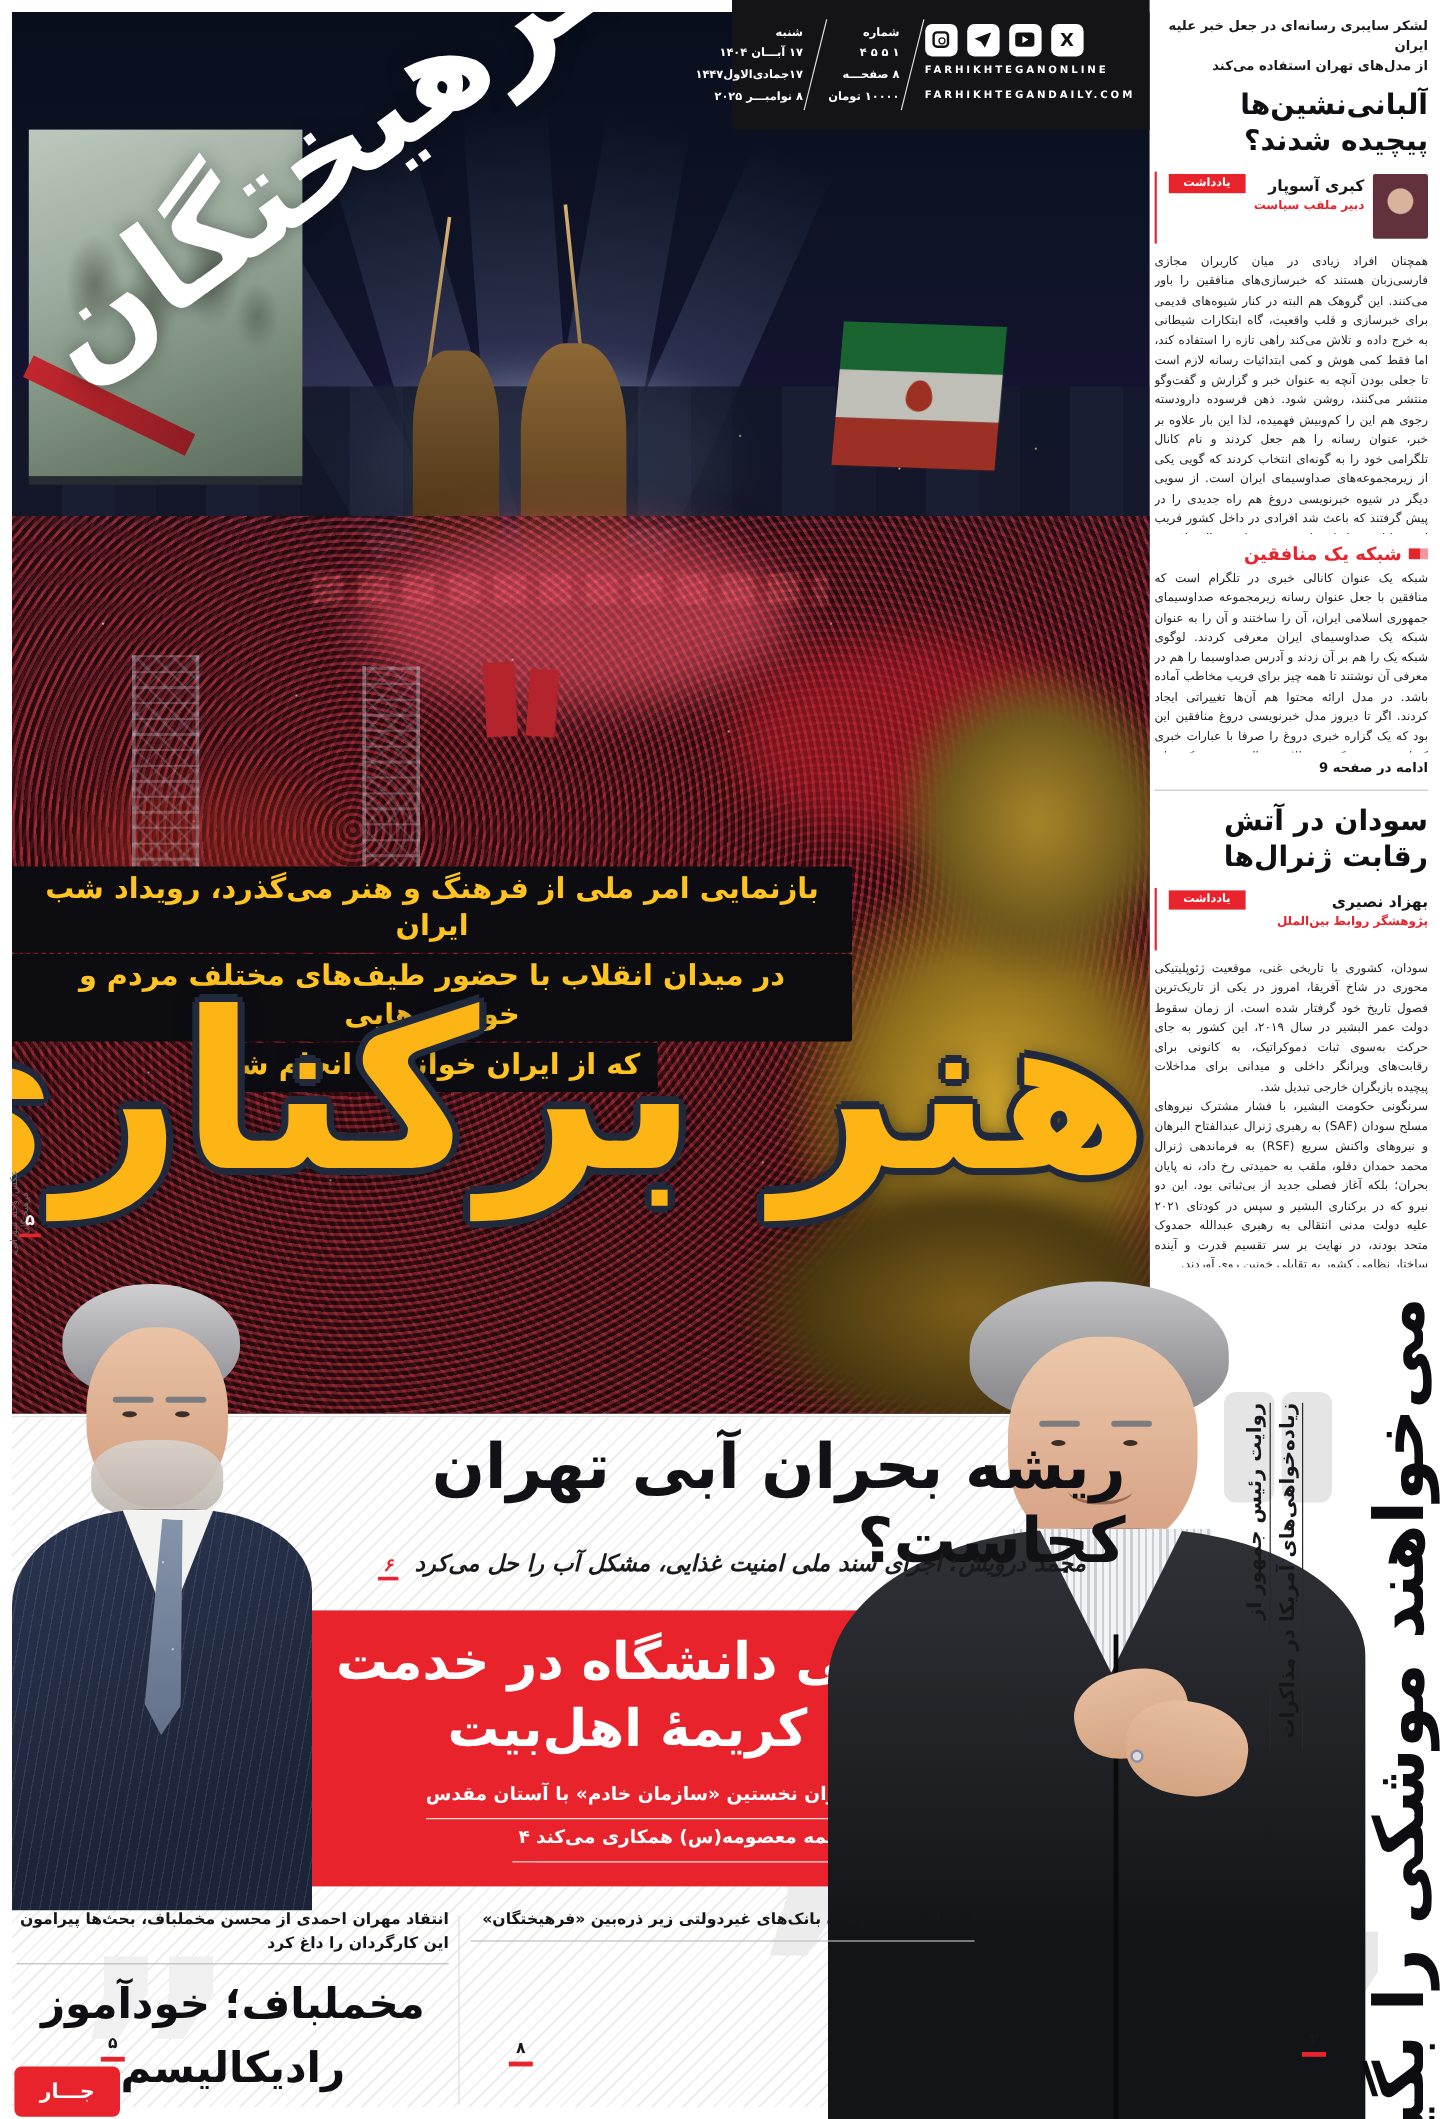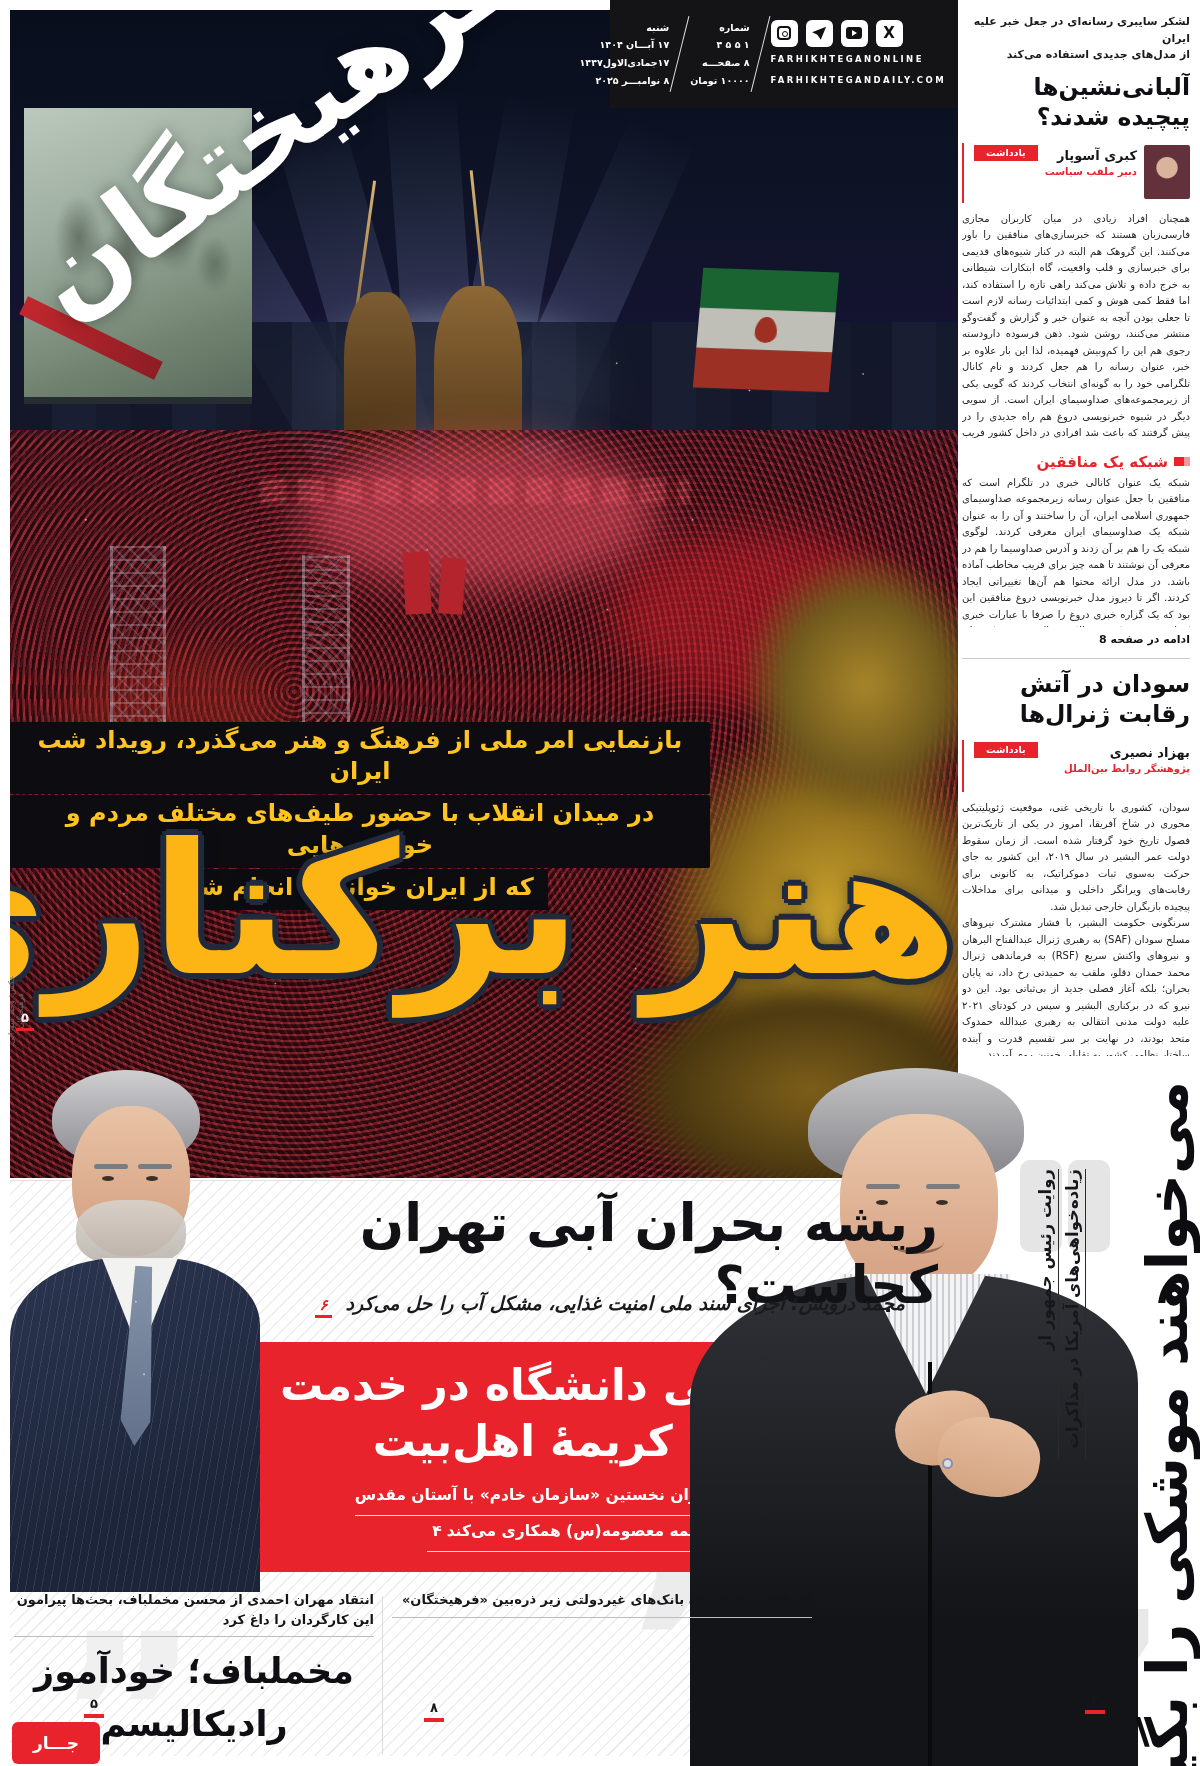--- a/index.html
+++ b/index.html
@@ -287,42 +287,42 @@
       <div>شنبه</div>
       <div>۱۷ آبـــان ۱۴۰۴</div>
       <div>۱۷جمادی‌الاول۱۴۴۷</div>
       <div>۸ نوامبـــر ۲۰۲۵</div>
     </div>
   </div>
 
   <div class="a rcol">
     <div class="rkicker">
       <div>لشکر سایبری رسانه‌ای در جعل خبر علیه ایران</div>
-      <div>از مدل‌های جدیدی استفاده می‌کند</div>
+      <div>از مدل‌های تهران استفاده می‌کند</div>
     </div>
     <div class="rhead">آلبانی‌نشین‌ها پیچیده شدند؟</div>
 
     <div class="authbox">
       <div class="avatar"></div>
       <div class="auth-txt">
         <div class="aname">کبری آسوپار</div>
         <div class="arole">دبیر ملقب سیاست</div>
       </div>
       <span class="badge">یادداشت</span>
     </div>
 
     <div class="bodytxt b1">همچنان افراد زیادی در میان کاربران مجازی فارسی‌زبان هستند که خبرسازی‌های منافقین را باور می‌کنند. این گروهک هم البته در کنار شیوه‌های قدیمی برای خبرسازی و قلب واقعیت، گاه ابتکارات شیطانی به خرج داده و تلاش می‌کند راهی تازه را استفاده کند، اما فقط کمی هوش و کمی ابتدائیات رسانه لازم است تا جعلی بودن آنچه به عنوان خبر و گزارش و گفت‌وگو منتشر می‌کنند، روشن شود. ذهن فرسوده دارودسته رجوی هم این را کم‌وبیش فهمیده، لذا این بار علاوه بر خبر، عنوان رسانه را هم جعل کردند و نام کانال تلگرامی خود را به گونه‌ای انتخاب کردند که گویی یکی از زیرمجموعه‌های صداوسیمای ایران است. از سویی دیگر در شیوه خبرنویسی دروغ هم راه جدیدی را در پیش گرفتند که باعث شد افرادی در داخل کشور فریب این عملیات رسانه‌ای را بخورند. در این مجال علاوه بر نگاهی به کانال تلگرامی «شبکه یک» و خبری پیرامون فرزند رهبر انقلاب، نکاتی مجمل درباره شیوه‌های کار رسانه‌ای منافقین را هم مرور می‌کنیم. تبیین یک خطی کار منافقین، وارونگی رسانه است، چه آنکه رسانه برای بازتاب حقایق و واقعیت‌ها آمده، اما گروهک رجوی برای بازتابی عکس از حقایق و وقایع از آن استفاده می‌کند.</div>
 
     <div class="sechead">
       <span class="dash"></span>
       <span>شبکه یک منافقین</span>
     </div>
 
     <div class="bodytxt b2">شبکه یک عنوان کانالی خبری در تلگرام است که منافقین با جعل عنوان رسانه زیرمجموعه صداوسیمای جمهوری اسلامی ایران، آن را ساختند و آن را به عنوان شبکه یک صداوسیمای ایران معرفی کردند. لوگوی شبکه یک را هم بر آن زدند و آدرس صداوسیما را هم در معرفی آن نوشتند تا همه چیز برای فریب مخاطب آماده باشد. در مدل ارائه محتوا هم آن‌ها تغییراتی ایجاد کردند. اگر تا دیروز مدل خبرنویسی دروغ منافقین این بود که یک گزاره خبری دروغ را صرفا با عبارات خبری کوتاه منتشر می‌کردند، حالا چندسالی می‌شود که برای آن گزاره دروغ، مصاحبه‌های جعلی هم منتشر می‌کنند. در حالی که کل گفت‌وگو دروغ است و روح مسئول مربوطه هم از آن بی‌اطلاع است.</div>
-    <div class="cont">ادامه در صفحه 8</div>
+    <div class="cont">ادامه در صفحه 9</div>
 
     <hr class="hrline">
 
     <div class="rhead" style="margin-top:0;">سودان در آتش رقابت ژنرال‌ها</div>
 
     <div class="authbox">
       <div class="auth-txt">
         <div class="aname">بهزاد نصیری</div>
         <div class="arole">پژوهشگر روابط بین‌الملل</div>
       </div>

